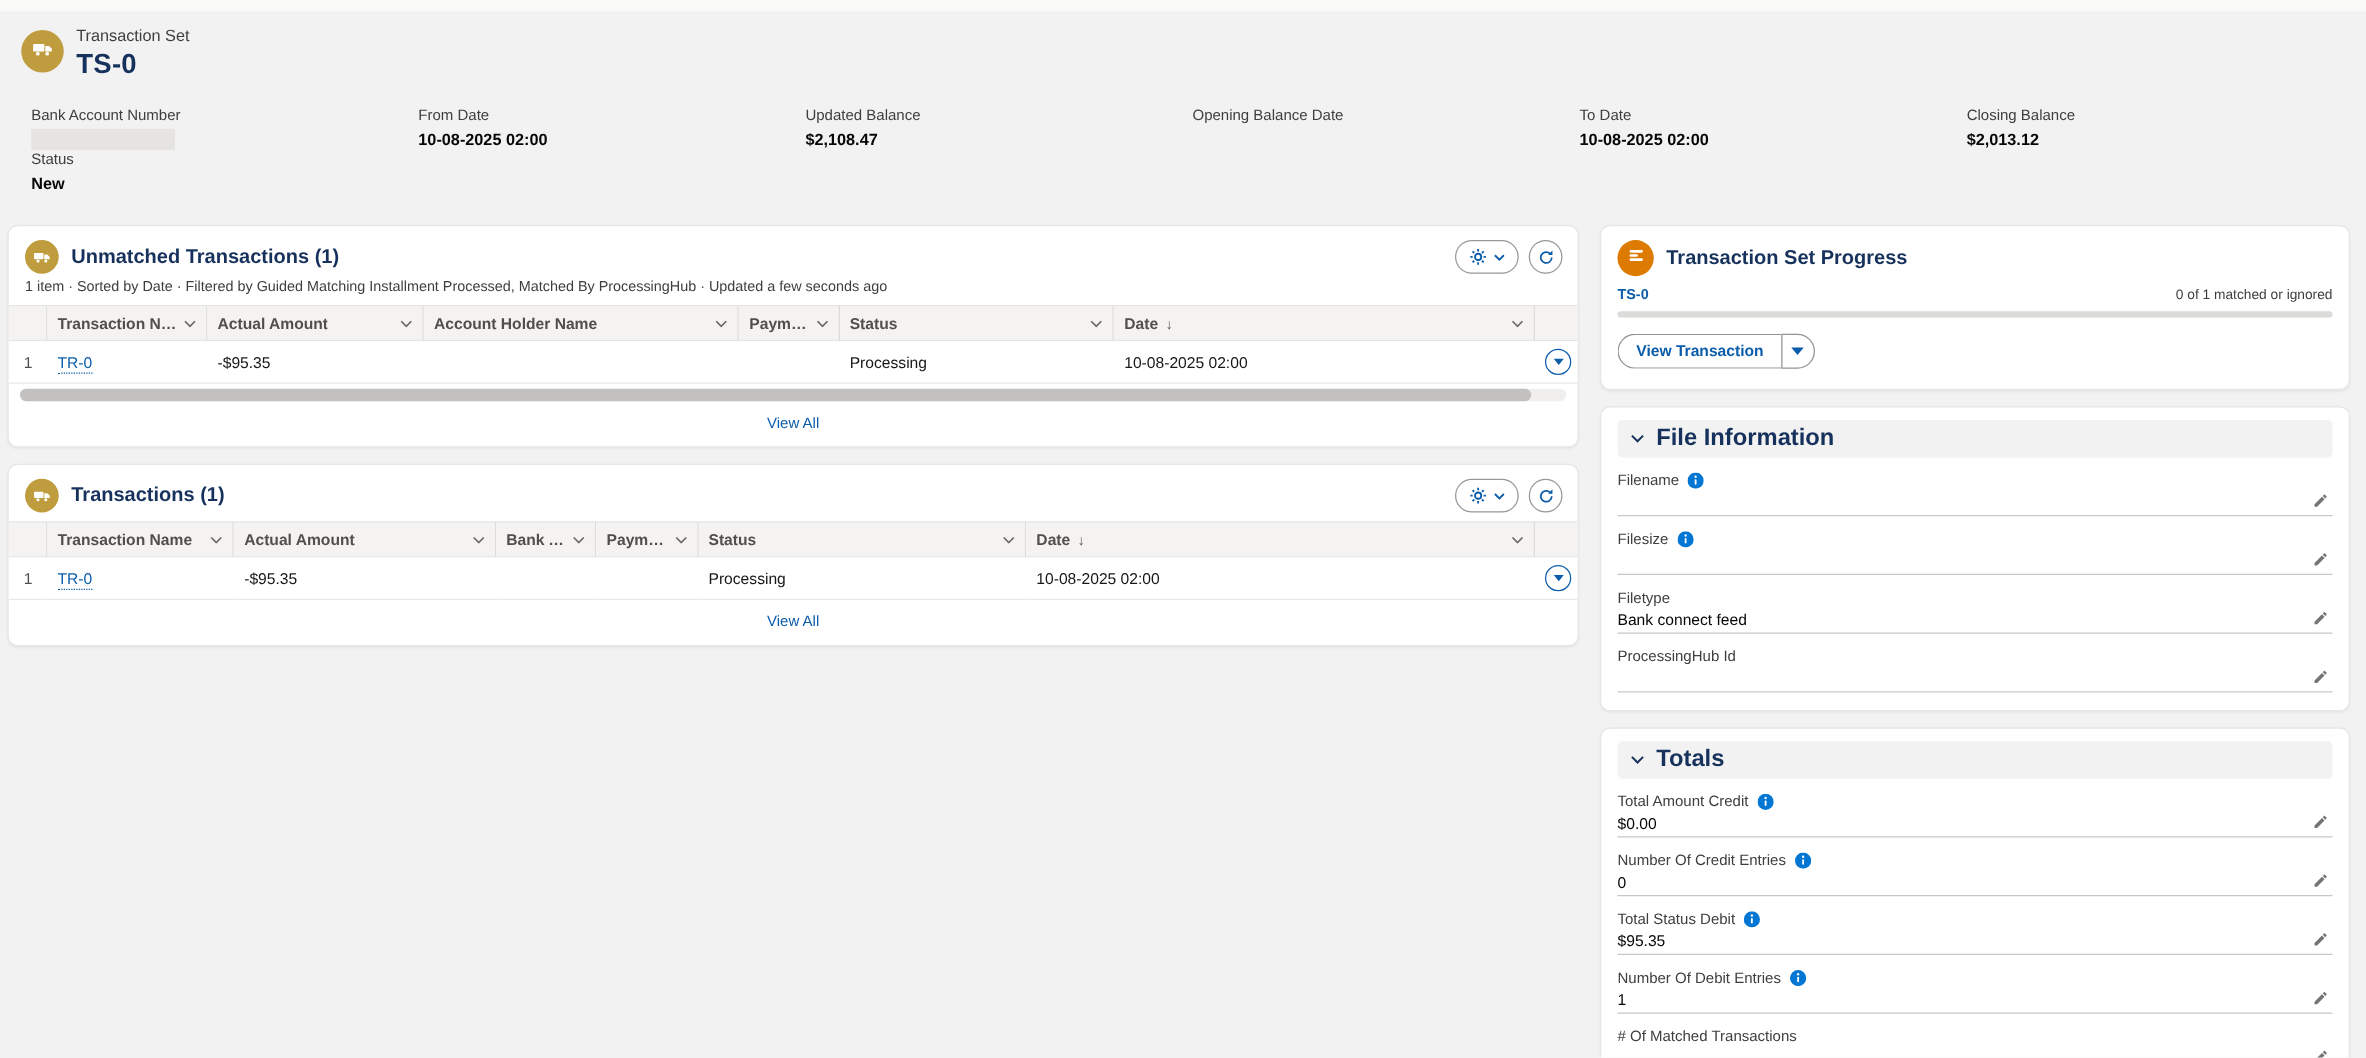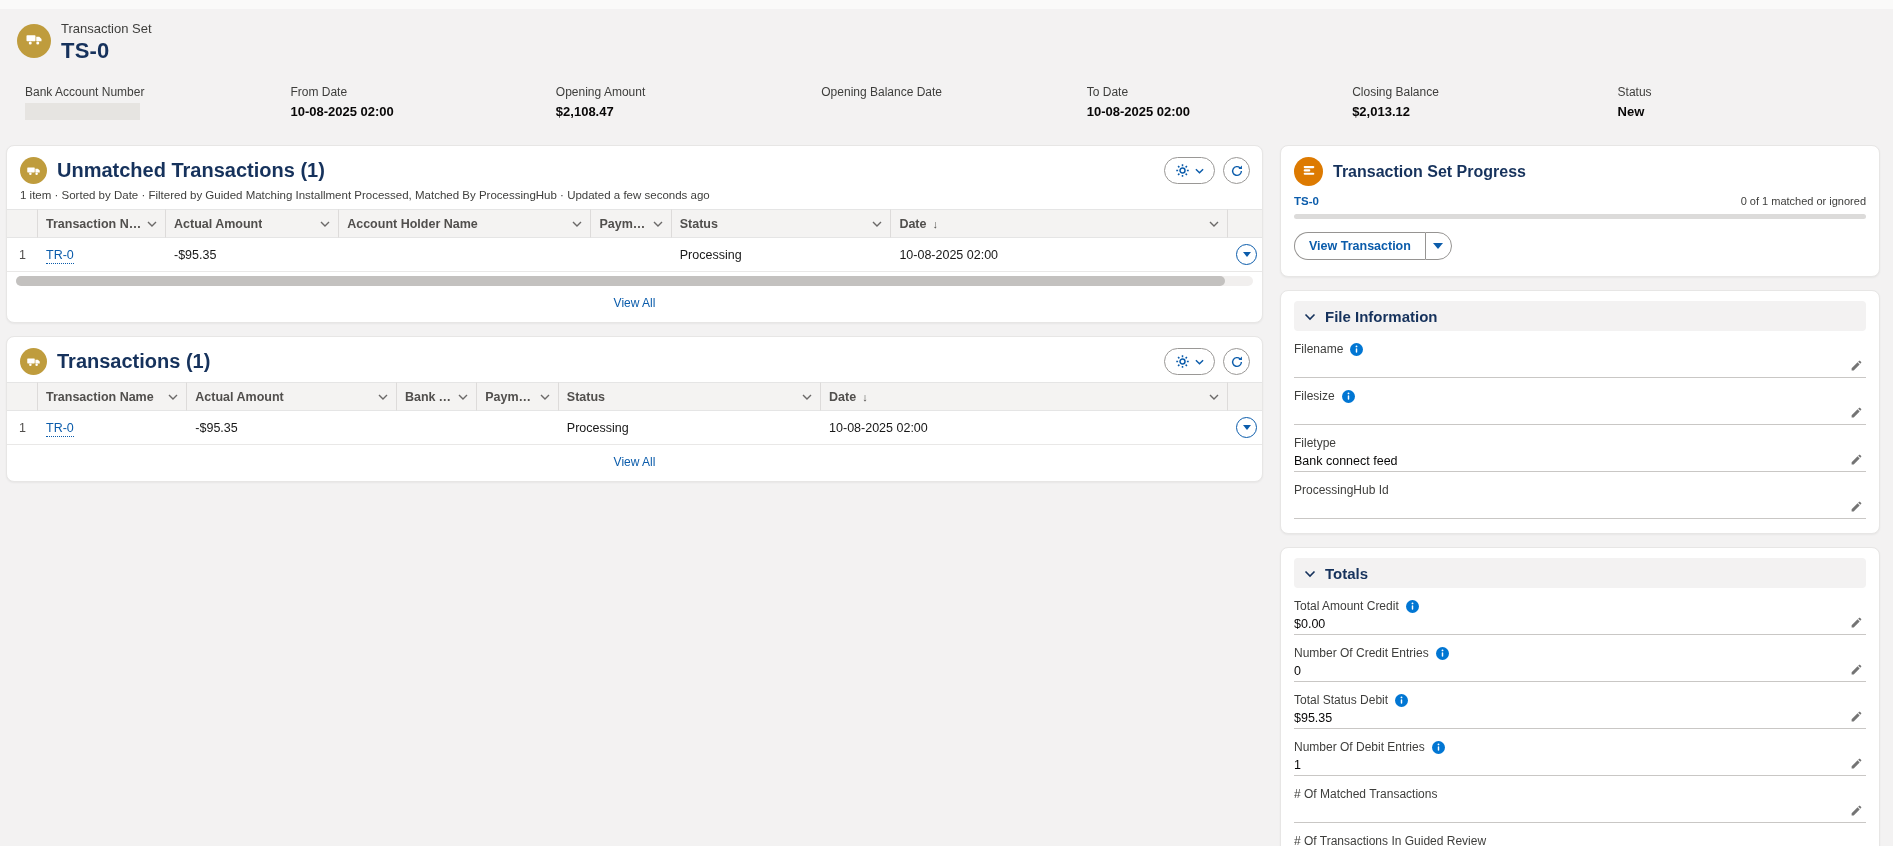--- a/index.html
+++ b/index.html
@@ -6,37 +6,37 @@
     font-family:"Liberation Sans",sans-serif;background:#f3f2f2;}
   *{box-sizing:border-box;}
   .top-strip{height:9px;background:#fafaf9;}
 
   
   .rec-head{display:flex;align-items:flex-start;gap:10px;padding:12px 0 0 17px;}
   .rec-icon{width:34px;height:34px;border-radius:50%;background:#bf9c3d;display:flex;
     align-items:center;justify-content:center;flex:none;margin-top:3px;}
   .obj-label{font-size:13px;color:#3e3e3c;}
   .rec-name{font-size:22px;font-weight:700;color:#16325c;margin-top:2px;letter-spacing:.2px;}
-  .head-fields{display:grid;grid-template-columns:repeat(7,1fr);padding:0 10px 0 25px;margin-top:21px;}
+  .head-fields{display:grid;grid-template-columns:repeat(6,1fr);padding:0 10px 0 25px;margin-top:21px;}
   .hf-label{font-size:12px;color:#3e3e3c;}
   .hf-value{font-size:13px;font-weight:600;color:#080707;margin-top:5px;min-height:16px;}
   .hf-box{width:115px;height:17px;background:#e6e4e1;margin-top:4px;}
 
   
   .main{display:flex;align-items:flex-start;gap:17px;margin-top:25px;padding:0 13px 0 6px;}
   .left-col{flex:1;min-width:0;display:flex;flex-direction:column;gap:13px;}
   .right-col{width:600px;flex:none;display:flex;flex-direction:column;gap:13px;}
   .card{background:#fff;border:1px solid #e7e6e5;border-radius:8px;box-shadow:0 1px 2px rgba(0,0,0,.05);}
 
   
   .rl-head{display:flex;justify-content:space-between;align-items:flex-start;padding:11px 12px 7px 13px;}
   .rl-title-row{display:flex;align-items:center;gap:10px;}
   .rl-icon{width:27px;height:27px;border-radius:50%;background:#bf9c3d;display:flex;
     align-items:center;justify-content:center;flex:none;}
-  .rl-title{font-size:20px;font-weight:700;color:#16325c;}
+  .rl-title{font-size:16px;font-weight:700;color:#16325c;}
   .rl-sub{font-size:11.5px;color:#3e3e3c;padding:0 13px 8px 13px;margin-top:-2px;}
   .rl-actions{display:flex;gap:8px;align-items:center;}
   .btn-pill{height:27px;border:1px solid #9a9896;border-radius:14px;background:#fff;
     display:flex;align-items:center;gap:5px;padding:0 10px;cursor:pointer;}
   .btn-circle{width:27px;height:27px;border:1px solid #9a9896;border-radius:50%;background:#fff;
     display:flex;align-items:center;justify-content:center;cursor:pointer;}
 
   table.tbl{width:100%;border-collapse:separate;border-spacing:0;table-layout:fixed;}
   .tbl th{height:29px;background:#f4f3f2;border-top:1px solid #e5e5e5;border-bottom:1px solid #e5e5e5;
     border-right:1px solid #dddbda;padding:0 8px;font-size:12.5px;font-weight:600;color:#514f4d;
@@ -71,21 +71,21 @@
   .split-btn{display:inline-flex;margin-top:13px;}
   .split-main{height:28px;border:1px solid #969492;border-right:none;border-radius:14px 0 0 14px;
     background:#fff;color:#0b5cab;font-weight:700;font-size:12.5px;display:flex;align-items:center;
     padding:0 14px;cursor:pointer;}
   .split-caret{width:27px;height:28px;border:1px solid #969492;border-radius:0 14px 14px 0;
     background:#fff;display:flex;align-items:center;justify-content:center;cursor:pointer;}
 
   .sec-card{padding:10px 13px 14px 13px;}
   .sec-head{background:#f3f2f2;border-radius:4px;height:30px;display:flex;align-items:center;
     gap:9px;padding:0 10px;cursor:pointer;}
-  .sec-title{font-size:15px;font-weight:700;color:#16325c;}
+  .sec-title{font-size:19px;font-weight:700;color:#16325c;}
   .fld{position:relative;border-bottom:1px solid #c9c7c5;margin-top:11px;padding-bottom:3px;min-height:29px;}
   .fld-label{font-size:12px;color:#3e3e3c;display:flex;align-items:center;gap:7px;}
   .fld-value{font-size:12.5px;color:#080707;margin-top:4px;min-height:14px;}
   .fld-edit{position:absolute;right:3px;bottom:5px;background:none;border:none;padding:0;cursor:pointer;
     line-height:0;}
 </style>
 </head>
 <body>
 
 <div class="top-strip"></div>
@@ -109,21 +109,21 @@
 <div class="head-fields" id="head-fields">
     <div>
       <div class="hf-label">Bank Account Number</div>
       <div class="hf-box"></div>
     </div>
     <div>
       <div class="hf-label">From Date</div>
       <div class="hf-value">10-08-2025 02:00</div>
     </div>
     <div>
-      <div class="hf-label">Opening Amount</div>
+      <div class="hf-label">Updated Balance</div>
       <div class="hf-value">$2,108.47</div>
     </div>
     <div>
       <div class="hf-label">Opening Balance Date</div>
       <div class="hf-value"></div>
     </div>
     <div>
       <div class="hf-label">To Date</div>
       <div class="hf-value">10-08-2025 02:00</div>
     </div>

